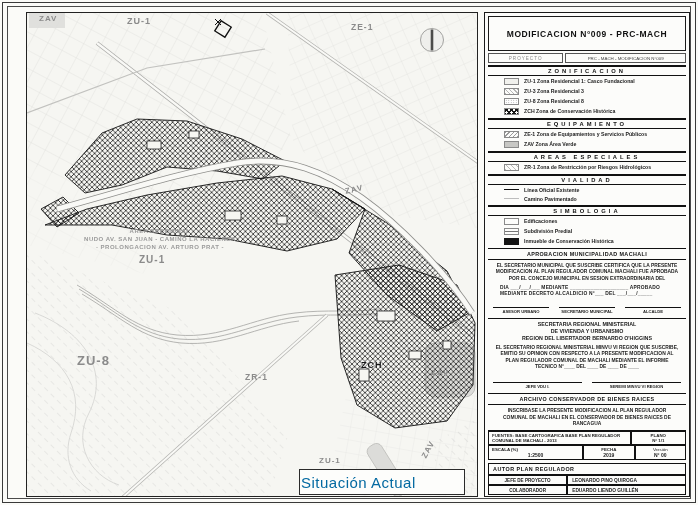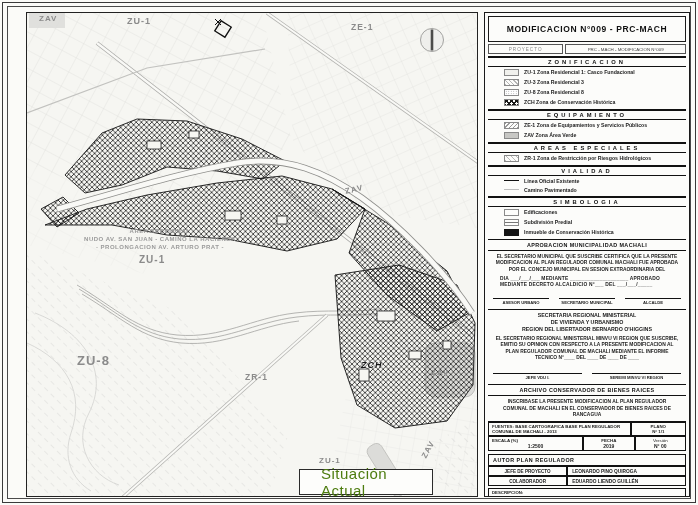--- a/index.html
+++ b/index.html
@@ -7,25 +7,25 @@
   .sheet{position:relative;width:698px;height:505px;background:#fbfbf8;overflow:hidden;}
   .frame-outer{position:absolute;left:2px;top:2px;right:2px;bottom:2px;border:1.4px solid #3a3a3a;pointer-events:none;}
   .frame-inner{position:absolute;left:7px;top:6px;right:7px;bottom:6px;border:1px solid #4a4a4a;pointer-events:none;}
 
   
   .map-panel{position:absolute;left:26px;top:12px;width:452px;height:485px;border:1.2px solid #222;background:#f6f6f2;overflow:hidden;}
   .map-panel svg{position:absolute;left:0;top:0;}
   .zlab{position:absolute;color:#8b8b8b;font-weight:bold;letter-spacing:1px;white-space:nowrap;}
   .zlab-dark{color:#161616;text-shadow:0 0 2px #fff,0 0 2px #fff;}
   .area-note{position:absolute;left:18px;top:214px;width:230px;text-align:center;color:#9a9a9a;font-size:6px;letter-spacing:.5px;line-height:1.35;font-weight:bold;}
-  .caption-box{position:absolute;left:272px;top:456px;width:134px;height:26px;background:#fdfdfb;border:1.6px solid #2a2a2a;display:flex;align-items:center;padding-left:21px;font-size:15px;color:#4d7c0f;letter-spacing:.5px;}
+  .caption-box{position:absolute;left:272px;top:456px;width:166px;height:26px;background:#fdfdfb;border:1.6px solid #2a2a2a;display:flex;align-items:center;padding-left:1px;font-size:15px;color:#0369a1;letter-spacing:.5px;}
 
   
   .tb{position:absolute;left:484px;top:12px;width:206px;height:485px;border:1.6px solid #1a1a1a;background:#fcfcfa;padding:3px 3px;display:flex;flex-direction:column;overflow:hidden;}
-  .tb-title{border:1.2px solid #1a1a1a;height:26px;display:flex;align-items:center;justify-content:center;font-size:8.5px;font-weight:bold;letter-spacing:.6px;color:#111;flex:none;}
+  .tb-title{border:1.2px solid #1a1a1a;height:35px;display:flex;align-items:center;justify-content:center;font-size:8.5px;font-weight:bold;letter-spacing:.6px;color:#111;flex:none;}
   .tb-proj{display:flex;gap:2px;margin-top:2px;flex:none;}
   .tb-proj-l{flex:0 0 38%;border:1px solid #555;font-size:4.6px;color:#8a8a8a;display:flex;align-items:center;justify-content:center;height:10px;letter-spacing:1px;}
   .tb-proj-v{flex:1;border:1px solid #555;font-size:4.4px;color:#444;display:flex;align-items:center;justify-content:center;height:10px;}
   .sec-h{border-top:2px solid #111;border-bottom:1.6px solid #111;text-align:center;font-size:5.8px;font-weight:bold;letter-spacing:3px;color:#111;padding:1px 0;margin-top:2px;flex:none;}
   .leg-row{display:flex;align-items:center;gap:5px;padding:1.5px 6px 1.5px 16px;flex:none;}
   .leg-t{font-size:5.2px;font-weight:bold;color:#222;white-space:nowrap;}
   .sw{width:15px;height:7px;border:.5px solid #8a8a8a;flex:none;background:#fff;}
   .sw-zu1{background:#f1f1ed;}
   .sw-zu3{background:repeating-linear-gradient(45deg,#b5b5b5 0 1px,transparent 1px 3px);}
   .sw-zu8{background-image:radial-gradient(#9d9d9d .6px,transparent .7px);background-size:2.5px 2.5px;}
@@ -150,21 +150,21 @@
       </g>
     </svg>
 
     <span class="zlab" style="left:12px;top:1px;font-size:8px;">ZAV</span>
     <span class="zlab" style="left:100px;top:3px;font-size:9px;">ZU-1</span>
     <span class="zlab" style="left:324px;top:9px;font-size:8.5px;">ZE-1</span>
     <span class="zlab" style="left:318px;top:172px;font-size:8px;transform:rotate(-12deg);">ZAV</span>
     <span class="zlab" style="left:112px;top:241px;font-size:10px;">ZU-1</span>
     <span class="zlab" style="left:50px;top:340px;font-size:13px;">ZU-8</span>
     <span class="zlab" style="left:218px;top:347px;font-size:8.5px;margin-top:12px;">ZR-1</span>
-    <span class="zlab zlab-dark" style="left:334px;top:347px;font-size:9px;font-style:italic;">ZCH</span>
+    <span class="zlab zlab-dark" style="left:334px;top:347px;font-size:9px;">ZCH</span>
     <span class="zlab" style="left:404px;top:355px;font-size:8px;">ZAV</span>
     <span class="zlab" style="left:292px;top:443px;font-size:8px;">ZU-1</span>
     <span class="zlab" style="left:392px;top:432px;font-size:8px;transform:rotate(-62deg);">ZAV</span>
 
     <div class="area-note">
       <div>AREA SECCIONAL</div>
       <div>NUDO AV. SAN JUAN - CAMINO LA HACIENDA</div>
       <div>- PROLONGACION AV. ARTURO PRAT -</div>
     </div>
 

